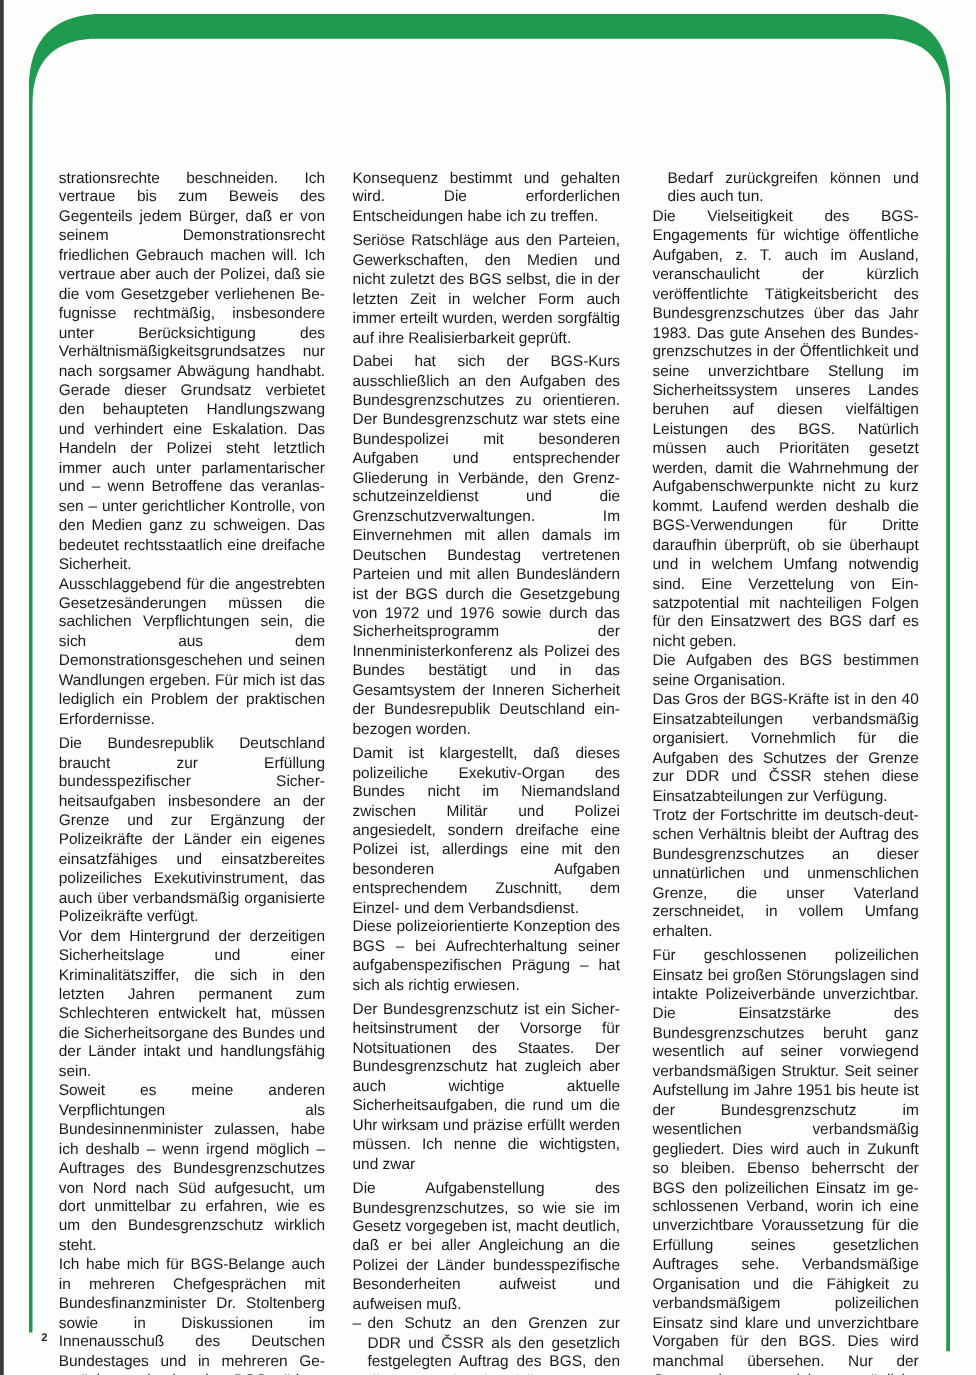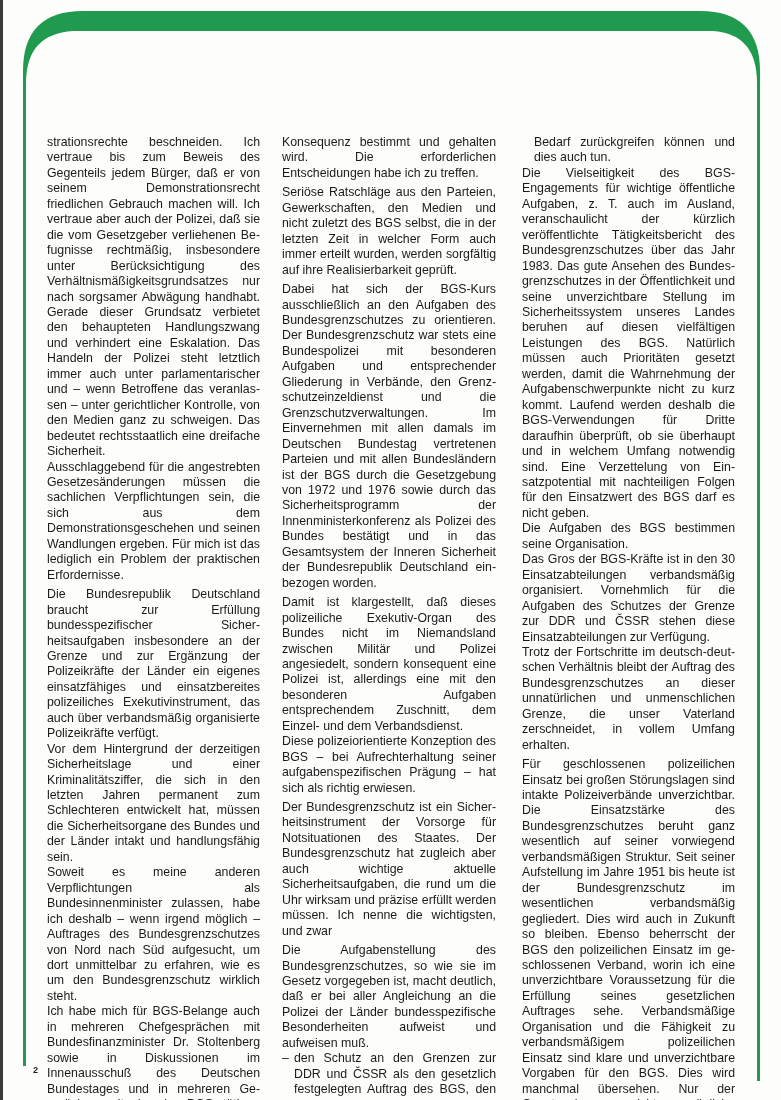--- a/index.html
+++ b/index.html
@@ -40,32 +40,32 @@
   <p>Vor dem Hintergrund der derzeitigen Si­cherheitslage und einer Kriminalitätsziffer, die sich in den letzten Jahren permanent zum Schlechteren entwickelt hat, müssen die Sicherheitsorgane des Bundes und der Länder intakt und handlungsfähig sein.</p>
   <p>Soweit es meine anderen Verpflichtungen als Bundesinnenminister zulassen, habe ich deshalb – wenn irgend möglich – Auftrages des Bundesgrenzschutzes von Nord nach Süd aufgesucht, um dort unmit­telbar zu erfahren, wie es um den Bundes­grenzschutz wirklich steht.</p>
   <p>Ich habe mich für BGS-Belange auch in mehreren Chefgesprächen mit Bundesfi­nanzminister Dr. Stoltenberg sowie in Dis­kussionen im Innenausschuß des Deut­schen Bundestages und in mehreren Ge­sprächen mit den im BGS tätigen Gewerk­schaften und mit dem Bundesgrenzschutz-Hauptpersonalrat einsetzen können.</p>
 
 </div>
 
 <div class="col col2">
   <p>Konsequenz bestimmt und gehalten wird. Die erforderlichen Entscheidungen habe ich zu treffen.</p>
   <p class="gap">Seriöse Ratschläge aus den Parteien, Ge­werkschaften, den Medien und nicht zu­letzt des BGS selbst, die in der letzten Zeit in welcher Form auch immer erteilt wurden, werden sorgfältig auf ihre Realisierbarkeit geprüft.</p>
   <p class="gap">Dabei hat sich der BGS-Kurs ausschließ­lich an den Aufgaben des Bundesgrenz­schutzes zu orientieren. Der Bundesgrenz­schutz war stets eine Bundespolizei mit besonderen Aufgaben und entsprechen­der Gliederung in Verbände, den Grenz­schutzeinzeldienst und die Grenzschutz­verwaltungen. Im Einvernehmen mit allen damals im Deutschen Bundestag vertrete­nen Parteien und mit allen Bundesländern ist der BGS durch die Gesetzgebung von 1972 und 1976 sowie durch das Sicher­heitsprogramm der Innenministerkonfe­renz als Polizei des Bundes bestätigt und in das Gesamtsystem der Inneren Sicher­heit der Bundesrepublik Deutschland ein­bezogen worden.</p>
-  <p class="gap">Damit ist klargestellt, daß dieses polizeili­che Exekutiv-Organ des Bundes nicht im Niemandsland zwischen Militär und Polizei angesiedelt, sondern konsequent eine Po­lizei ist, allerdings eine mit den besonderen Aufgaben entsprechendem Zuschnitt, dem Einzel- und dem Verbandsdienst.</p>
+  <p class="gap">Damit ist klargestellt, daß dieses polizeili­che Exekutiv-Organ des Bundes nicht im Niemandsland zwischen Militär und Polizei angesiedelt, sondern dreifache eine Po­lizei ist, allerdings eine mit den besonderen Aufgaben entsprechendem Zuschnitt, dem Einzel- und dem Verbandsdienst.</p>
   <p>Diese polizeiorientierte Konzeption des BGS – bei Aufrechterhaltung seiner auf­gabenspezifischen Prägung – hat sich als richtig erwiesen.</p>
   <p class="gap">Der Bundesgrenzschutz ist ein Sicher­heitsinstrument der Vorsorge für Notsitua­tionen des Staates. Der Bundesgrenz­schutz hat zugleich aber auch wichtige aktuelle Sicherheitsaufgaben, die rund um die Uhr wirksam und präzise erfüllt werden müssen. Ich nenne die wichtigsten, und zwar</p>
   <p class="gap">Die Aufgabenstellung des Bundesgrenz­schutzes, so wie sie im Gesetz vorgege­ben ist, macht deutlich, daß er bei aller Angleichung an die Polizei der Länder bun­desspezifische Besonderheiten aufweist und aufweisen muß.</p>
   <div class="bullet">
     <span class="dash">–</span>
     <span class="btext">den Schutz an den Grenzen zur DDR und ČSSR als den gesetzlich festgeleg­ten Auftrag des BGS, den die BGS-Verbände erfüllen,</span>
   </div>
 
 </div>
 
 <div class="col col3">
   <p class="indent-cont">Bedarf zurückgreifen können und dies auch tun.</p>
   <p>Die Vielseitigkeit des BGS-Engagements für wichtige öffentliche Aufgaben, z. T. auch im Ausland, veranschaulicht der kürzlich veröffentlichte Tätigkeitsbericht des Bundesgrenzschutzes über das Jahr 1983. Das gute Ansehen des Bundes­grenzschutzes in der Öffentlichkeit und seine unverzichtbare Stellung im Sicher­heitssystem unseres Landes beruhen auf diesen vielfältigen Leistungen des BGS. Natürlich müssen auch Prioritäten gesetzt werden, damit die Wahrnehmung der Auf­gabenschwerpunkte nicht zu kurz kommt. Laufend werden deshalb die BGS-Ver­wendungen für Dritte daraufhin überprüft, ob sie überhaupt und in welchem Umfang notwendig sind. Eine Verzettelung von Ein­satzpotential mit nachteiligen Folgen für den Einsatzwert des BGS darf es nicht geben.</p>
   <p>Die Aufgaben des BGS bestimmen seine Organisation.</p>
-  <p>Das Gros der BGS-Kräfte ist in den 30 Einsatzabteilungen verbandsmäßig orga­nisiert. Vornehmlich für die Aufgaben des Schutzes der Grenze zur DDR und ČSSR stehen diese Einsatzabteilungen zur Ver­fügung.</p>
+  <p>Das Gros der BGS-Kräfte ist in den 40 Einsatzabteilungen verbandsmäßig orga­nisiert. Vornehmlich für die Aufgaben des Schutzes der Grenze zur DDR und ČSSR stehen diese Einsatzabteilungen zur Ver­fügung.</p>
   <p>Trotz der Fortschritte im deutsch-deut­schen Verhältnis bleibt der Auftrag des Bundesgrenzschutzes an dieser unnatürli­chen und unmenschlichen Grenze, die un­ser Vaterland zerschneidet, in vollem Um­fang erhalten.</p>
   <p class="gap">Für geschlossenen polizeilichen Einsatz bei großen Störungslagen sind intakte Poli­zeiverbände unverzichtbar. Die Einsatz­stärke des Bundesgrenzschutzes beruht ganz wesentlich auf seiner vorwiegend verbandsmäßigen Struktur. Seit seiner Aufstellung im Jahre 1951 bis heute ist der Bundesgrenzschutz im wesentlichen ver­bandsmäßig gegliedert. Dies wird auch in Zukunft so bleiben. Ebenso beherrscht der BGS den polizeilichen Einsatz im ge­schlossenen Verband, worin ich eine un­verzichtbare Voraussetzung für die Erfül­lung seines gesetzlichen Auftrages sehe. Verbandsmäßige Organisation und die Fä­higkeit zu verbandsmäßigem polizeilichen Einsatz sind klare und unverzichtbare Vor­gaben für den BGS. Dies wird manchmal übersehen. Nur der Gesetzgeber – nicht persönliche Wünsche – könnten diese Zielsetzung ändern. Es ist das erklärte Ziel, den Verbandscharakter in diesem Sinne durch praxisorientierte Übungen zu för­dern. Damit wird zugleich das für eine Verbandspolizei notwendige Gemein­schaftsgefühl gestärkt. Die Ausbildungs­praxis im BGS muß diesen Anforderungen entsprechen.</p>
 
 </div>
 
 </body></html>

